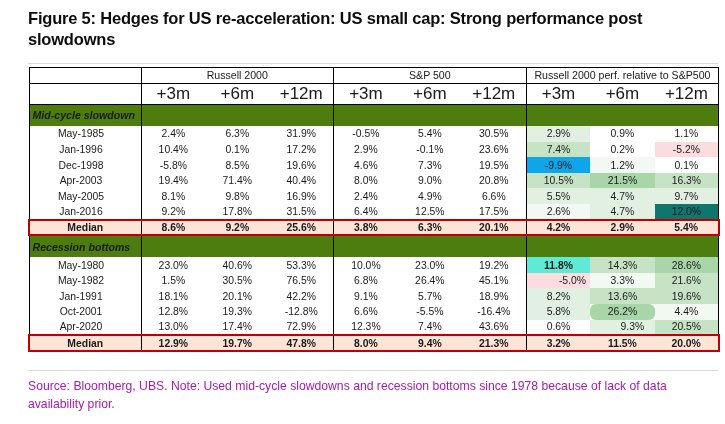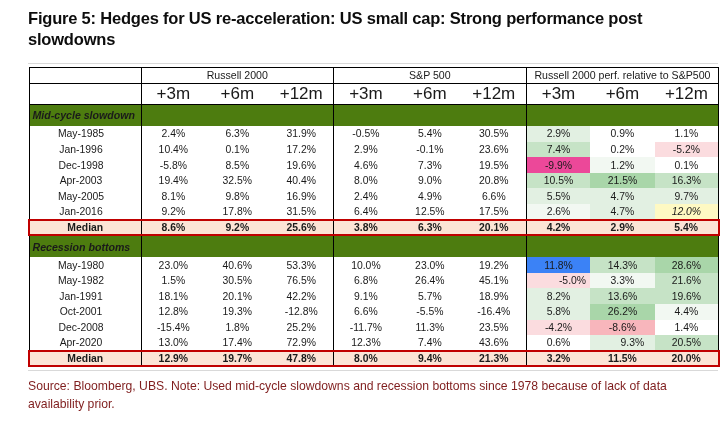--- a/index.html
+++ b/index.html
@@ -103,21 +103,21 @@
   .src-rule {
     position: absolute;
     left: 28px; top: 370px; width: 690px;
     height: 1px; background: #d9d9d9;
   }
   .source {
     position: absolute;
     left: 28px; top: 378px; width: 694px;
     font-size: 12.2px;
     line-height: 1.45;
-    color: #7f1d1d;
+    color: #a21caf;
   }
 </style>
 </head>
 <body>
 
 <div id="root">
 
   <div class="title">Figure 5: Hedges for US re-acceleration: US small cap: Strong performance post slowdowns</div>
   <div class="title-rule"></div>
 
@@ -193,28 +193,28 @@
             <td class="val tbl-right" style="background: rgb(251, 220, 223);">-5.2%</td>
           </tr>
           <tr class="data">
             <td class="lbl tbl-left">Dec-1998</td>
             <td class="val grp-sep">-5.8%</td>
             <td class="val">8.5%</td>
             <td class="val">19.6%</td>
             <td class="val grp-sep">4.6%</td>
             <td class="val">7.3%</td>
             <td class="val">19.5%</td>
-            <td class="val grp-sep" style="background: #ec4899;">-9.9%</td>
+            <td class="val grp-sep" style="background: #0ea5e9;">-9.9%</td>
             <td class="val" style="background: rgb(242, 248, 242);">1.2%</td>
             <td class="val tbl-right" style="background: rgb(255, 255, 255);">0.1%</td>
           </tr>
           <tr class="data">
             <td class="lbl tbl-left">Apr-2003</td>
             <td class="val grp-sep">19.4%</td>
-            <td class="val">32.5%</td>
+            <td class="val">71.4%</td>
             <td class="val">40.4%</td>
             <td class="val grp-sep">8.0%</td>
             <td class="val">9.0%</td>
             <td class="val">20.8%</td>
             <td class="val grp-sep" style="background: rgb(198, 227, 198);">10.5%</td>
             <td class="val" style="background: rgb(169, 214, 169);">21.5%</td>
             <td class="val tbl-right" style="background: rgb(198, 227, 198);">16.3%</td>
           </tr>
           <tr class="data">
             <td class="lbl tbl-left">May-2005</td>
@@ -231,21 +231,21 @@
           <tr class="data">
             <td class="lbl tbl-left">Jan-2016</td>
             <td class="val grp-sep">9.2%</td>
             <td class="val">17.8%</td>
             <td class="val">31.5%</td>
             <td class="val grp-sep">6.4%</td>
             <td class="val">12.5%</td>
             <td class="val">17.5%</td>
             <td class="val grp-sep" style="background: rgb(242, 248, 242);">2.6%</td>
             <td class="val" style="background: rgb(226, 240, 226);">4.7%</td>
-            <td class="val tbl-right" style="background: #fef9c3; font-style: italic;">12.0%</td>
+            <td class="val tbl-right" style="background: #0f766e;">12.0%</td>
           </tr>
           <tr class="median">
             <td class="lbl med-first tbl-left">Median</td>
             <td class="val grp-sep">8.6%</td>
             <td class="val">9.2%</td>
             <td class="val">25.6%</td>
             <td class="val grp-sep">3.8%</td>
             <td class="val">6.3%</td>
             <td class="val">20.1%</td>
             <td class="val grp-sep">4.2%</td>
@@ -265,21 +265,21 @@
             <td class="tbl-right"></td>
           </tr>
           <tr class="data">
             <td class="lbl tbl-left">May-1980</td>
             <td class="val grp-sep">23.0%</td>
             <td class="val">40.6%</td>
             <td class="val">53.3%</td>
             <td class="val grp-sep">10.0%</td>
             <td class="val">23.0%</td>
             <td class="val">19.2%</td>
-            <td class="val grp-sep" style="background: #3b82f6;">11.8%</td>
+            <td class="val grp-sep" style="background: #5eead4; font-weight: bold;">11.8%</td>
             <td class="val" style="background: rgb(198, 227, 198);">14.3%</td>
             <td class="val tbl-right" style="background: rgb(169, 214, 169);">28.6%</td>
           </tr>
           <tr class="data">
             <td class="lbl tbl-left">May-1982</td>
             <td class="val grp-sep">1.5%</td>
             <td class="val">30.5%</td>
             <td class="val">76.5%</td>
             <td class="val grp-sep">6.8%</td>
             <td class="val">26.4%</td>
@@ -302,34 +302,22 @@
           </tr>
           <tr class="data">
             <td class="lbl tbl-left">Oct-2001</td>
             <td class="val grp-sep">12.8%</td>
             <td class="val">19.3%</td>
             <td class="val">-12.8%</td>
             <td class="val grp-sep">6.6%</td>
             <td class="val">-5.5%</td>
             <td class="val">-16.4%</td>
             <td class="val grp-sep" style="background: rgb(226, 240, 226);">5.8%</td>
-            <td class="val" style="background: rgb(169, 214, 169);">26.2%</td>
+            <td class="val" style="background: rgb(169, 214, 169); border-radius: 6px;">26.2%</td>
             <td class="val tbl-right" style="background: rgb(242, 248, 242);">4.4%</td>
-          </tr>
-          <tr class="data">
-            <td class="lbl tbl-left">Dec-2008</td>
-            <td class="val grp-sep">-15.4%</td>
-            <td class="val">1.8%</td>
-            <td class="val">25.2%</td>
-            <td class="val grp-sep">-11.7%</td>
-            <td class="val">11.3%</td>
-            <td class="val">23.5%</td>
-            <td class="val grp-sep" style="background: rgb(251, 220, 223);">-4.2%</td>
-            <td class="val" style="background: rgb(248, 182, 188);">-8.6%</td>
-            <td class="val tbl-right" style="background: rgb(255, 255, 255);">1.4%</td>
           </tr>
           <tr class="data">
             <td class="lbl tbl-left">Apr-2020</td>
             <td class="val grp-sep">13.0%</td>
             <td class="val">17.4%</td>
             <td class="val">72.9%</td>
             <td class="val grp-sep">12.3%</td>
             <td class="val">7.4%</td>
             <td class="val">43.6%</td>
             <td class="val grp-sep" style="background: rgb(255, 255, 255);">0.6%</td>

